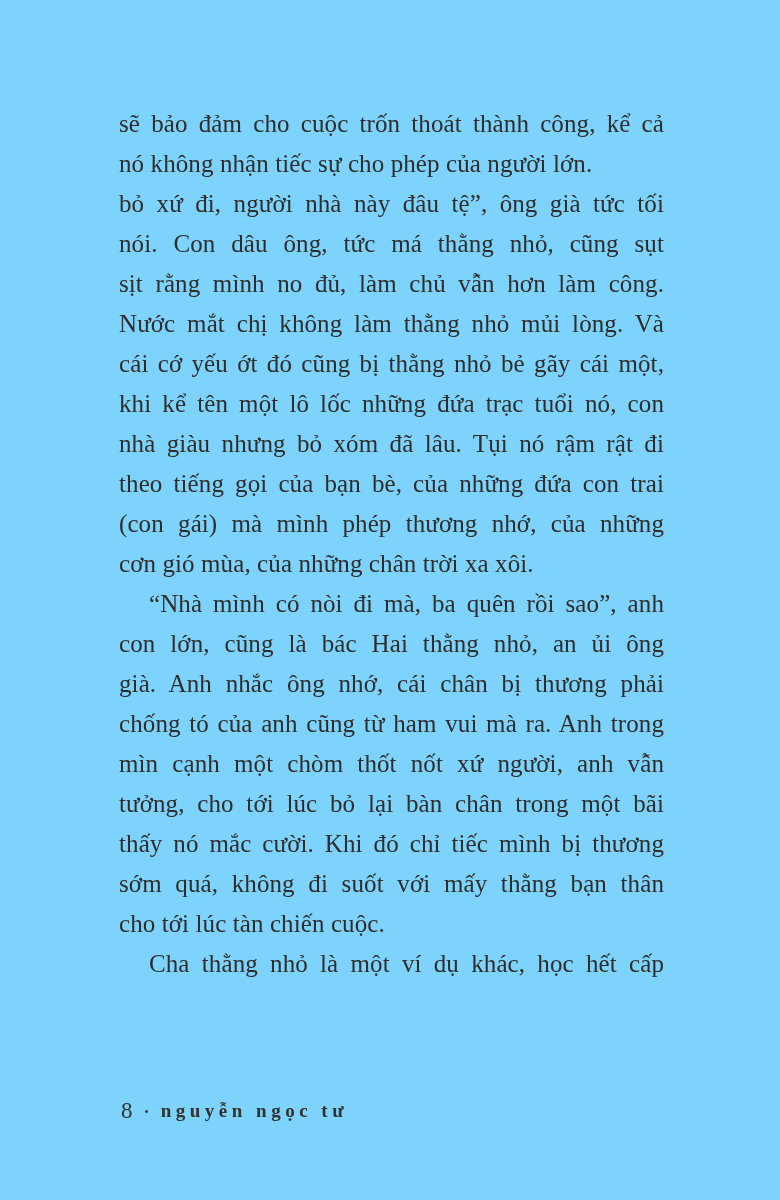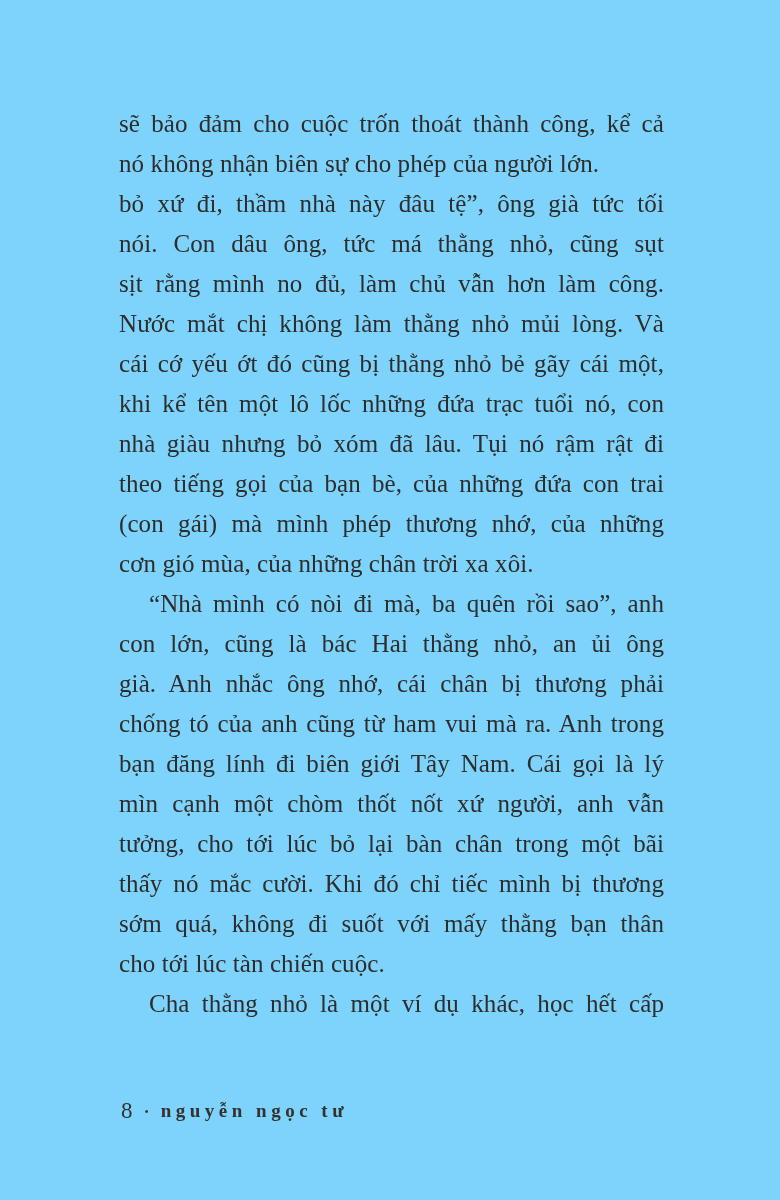--- a/index.html
+++ b/index.html
@@ -67,40 +67,39 @@
   }
 </style>
 </head>
 <body>
 
 <div class="page">
 
   <div class="text-block">
       <div class="paragraph">
         <div class="line fill">sẽ bảo đảm cho cuộc trốn thoát thành công, kể cả</div>
-        <div class="line">nó không nhận biên sự cho phép của người lớn.</div>
+        <div class="line">nó không nhận tiếc sự cho phép của người lớn.</div>
       </div>
       <div class="paragraph">
-        <div class="line fill">bỏ xứ đi, thầm nhà này đâu tệ”, ông già tức tối</div>
+        <div class="line fill">bỏ xứ đi, người nhà này đâu tệ”, ông già tức tối</div>
         <div class="line fill">nói. Con dâu ông, tức má thằng nhỏ, cũng sụt</div>
         <div class="line fill">sịt rằng mình no đủ, làm chủ vẫn hơn làm công.</div>
         <div class="line fill">Nước mắt chị không làm thằng nhỏ mủi lòng. Và</div>
         <div class="line fill">cái cớ yếu ớt đó cũng bị thằng nhỏ bẻ gãy cái một,</div>
         <div class="line fill">khi kể tên một lô lốc những đứa trạc tuổi nó, con</div>
         <div class="line fill">nhà giàu nhưng bỏ xóm đã lâu. Tụi nó rậm rật đi</div>
         <div class="line fill">theo tiếng gọi của bạn bè, của những đứa con trai</div>
         <div class="line fill">(con gái) mà mình phép thương nhớ, của những</div>
         <div class="line">cơn gió mùa, của những chân trời xa xôi.</div>
       </div>
       <div class="paragraph">
         <div class="line indent fill">“Nhà mình có nòi đi mà, ba quên rồi sao”, anh</div>
         <div class="line fill">con lớn, cũng là bác Hai thằng nhỏ, an ủi ông</div>
         <div class="line fill">già. Anh nhắc ông nhớ, cái chân bị thương phải</div>
         <div class="line fill">chống tó của anh cũng từ ham vui mà ra. Anh trong</div>
-        <div class="line fill">bạn đăng lính đi biên giới Tây Nam. Cái gọi là lý</div>
         <div class="line fill">mìn cạnh một chòm thốt nốt xứ người, anh vẫn</div>
         <div class="line fill">tưởng, cho tới lúc bỏ lại bàn chân trong một bãi</div>
         <div class="line fill">thấy nó mắc cười. Khi đó chỉ tiếc mình bị thương</div>
         <div class="line fill">sớm quá, không đi suốt với mấy thằng bạn thân</div>
         <div class="line">cho tới lúc tàn chiến cuộc.</div>
       </div>
       <div class="paragraph">
         <div class="line indent fill">Cha thằng nhỏ là một ví dụ khác, học hết cấp</div>
       </div>
     </div>

